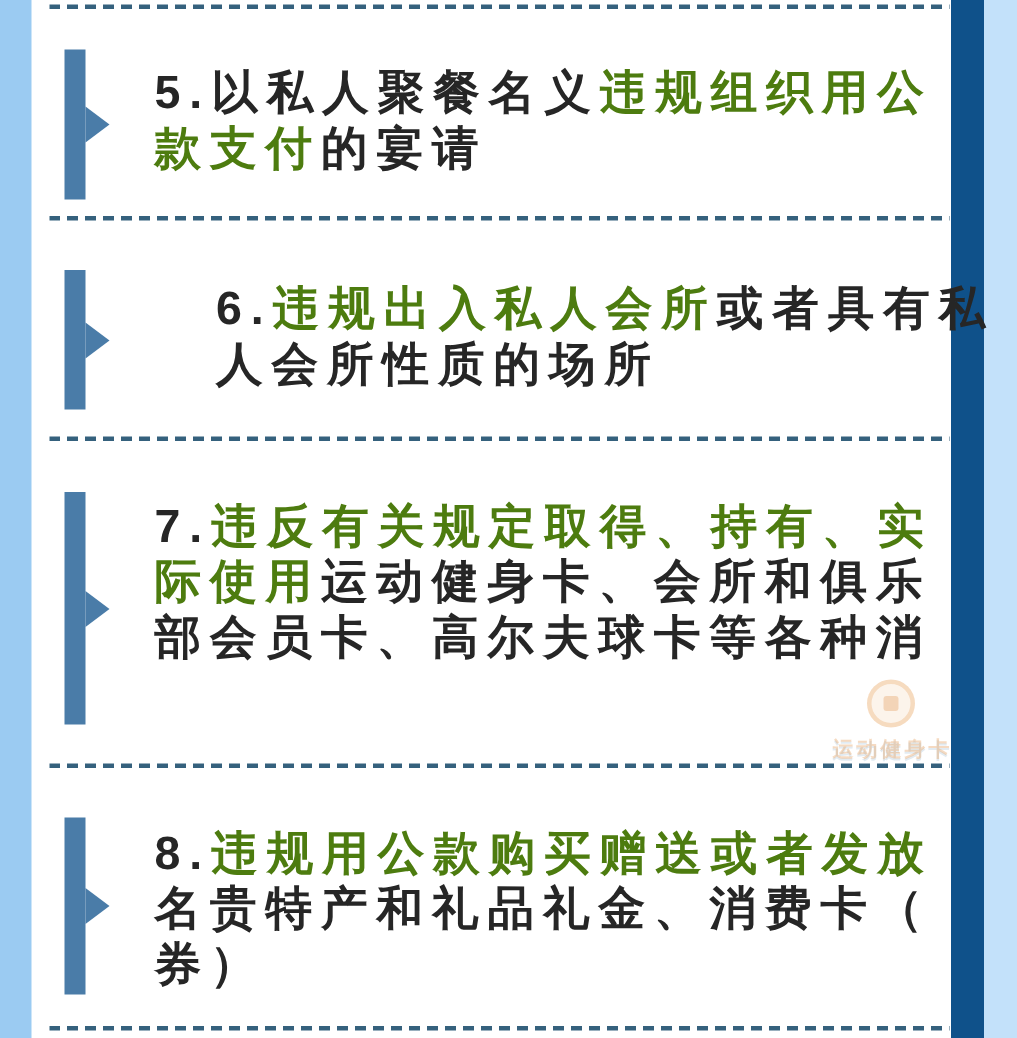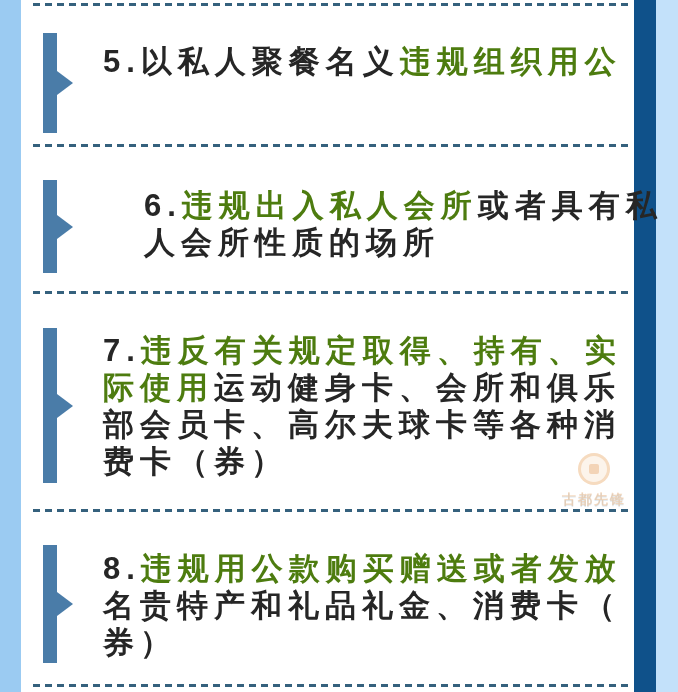--- a/index.html
+++ b/index.html
@@ -80,45 +80,45 @@
     <div class="divider d0"></div>
     <div class="divider d1"></div>
     <div class="divider d2"></div>
     <div class="divider d3"></div>
     <div class="divider d4"></div>
 
   <div class="item item-1">
     <div class="marker"></div>
     <div class="lines">
           <div class="line"><span class="seg dark">5.以私人聚餐名义</span><span class="seg blue">违规组织用公</span></div>
+          <div class="line"><span class="seg blue">款支付</span><span class="seg dark">的宴请</span></div>
         </div>
   </div>
       <div class="item item-2">
     <div class="marker"></div>
     <div class="lines">
           <div class="line"><span class="seg dark">6.</span><span class="seg blue">违规出入私人会所</span><span class="seg dark">或者具有私</span></div>
           <div class="line"><span class="seg dark">人会所性质的场所</span></div>
         </div>
   </div>
       <div class="item item-3">
     <div class="marker"></div>
     <div class="lines">
           <div class="line"><span class="seg dark">7.</span><span class="seg blue">违反有关规定取得、持有、实</span></div>
           <div class="line"><span class="seg blue">际使用</span><span class="seg dark">运动健身卡、会所和俱乐</span></div>
           <div class="line"><span class="seg dark">部会员卡、高尔夫球卡等各种消</span></div>
-          <div class="line"><span class="seg dark">费卡（券）</span></div>
         </div>
   </div>
       <div class="item item-4">
     <div class="marker"></div>
     <div class="lines">
           <div class="line"><span class="seg dark">8.</span><span class="seg blue">违规用公款购买赠送或者发放</span></div>
           <div class="line"><span class="seg dark">名贵特产和礼品礼金、消费卡（</span></div>
           <div class="line"><span class="seg dark">券）</span></div>
         </div>
   </div>
     </div>
 
   <div class="watermark">
     <div class="wm-emblem"></div>
-    <div class="wm-text">古都先锋</div>
+    <div class="wm-text">运动健身卡</div>
   </div>
 </div>
 
 </body></html>

